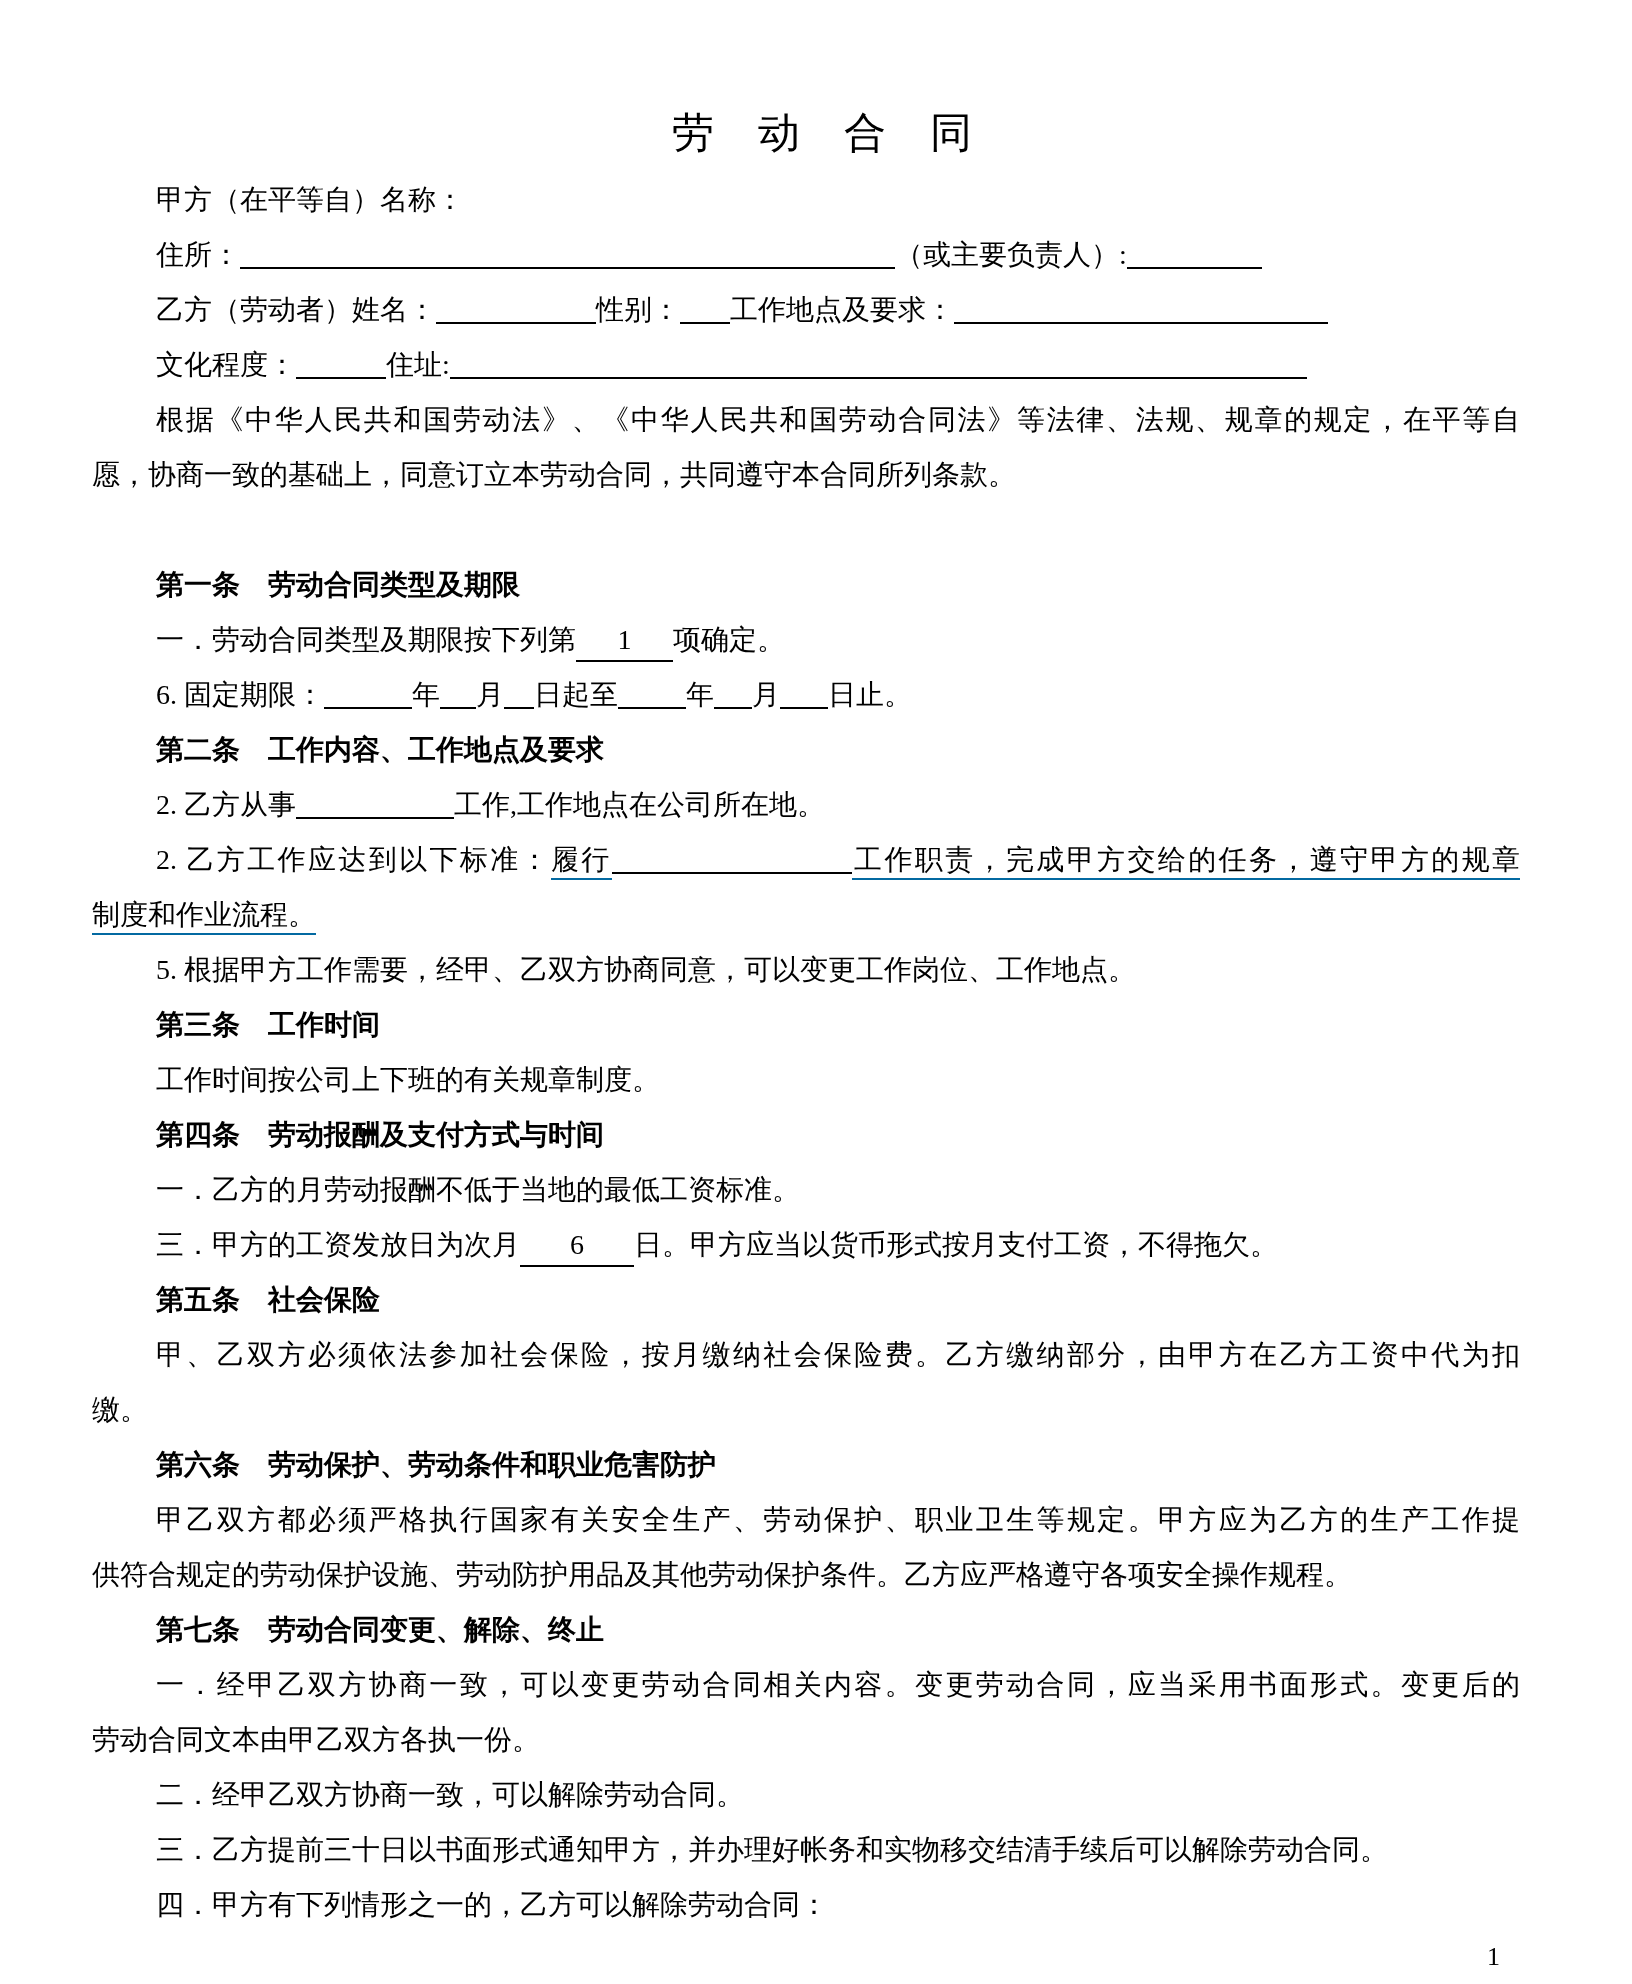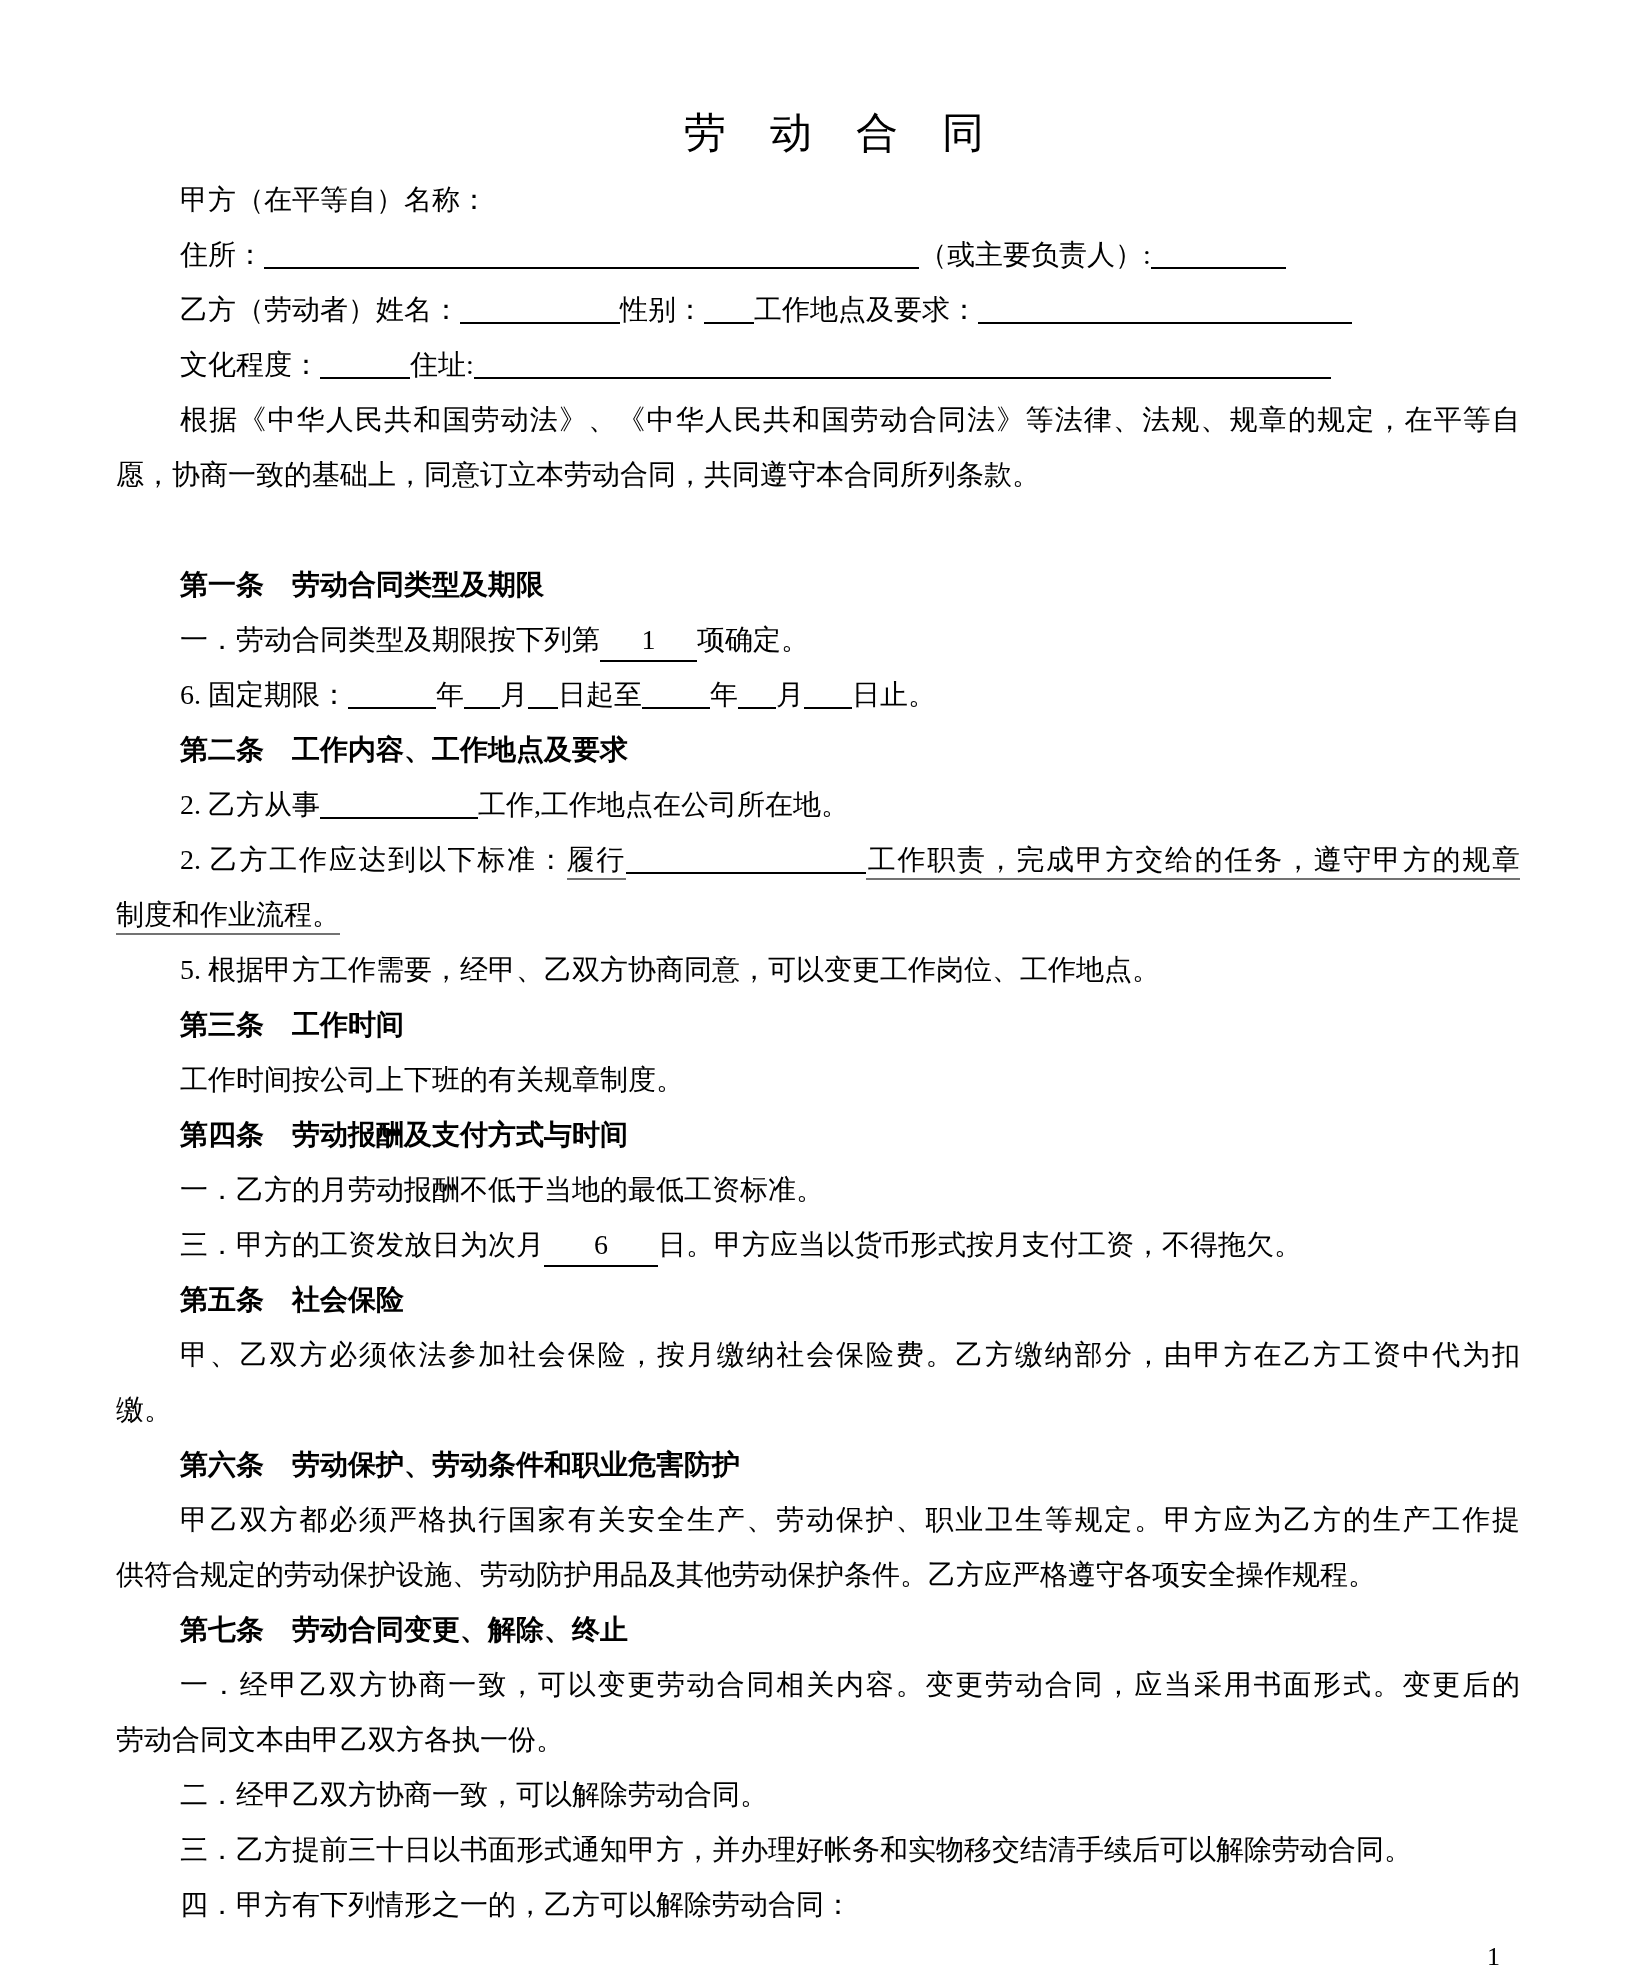--- a/index.html
+++ b/index.html
@@ -1,20 +1,20 @@
 <!DOCTYPE html>
 <html><head>
 <meta charset="utf-8">
 <style>
   html,body { margin:0; padding:0; background:#ffffff; }
   .page {
     position:relative;
     width:1632px; height:1982px;
     box-sizing:border-box;
-    padding:0 112px 0 116px;
+    padding:0 112px 0 92px;
     background:#ffffff;
     color:#000000;
     font-family:"Liberation Serif", serif;
     overflow:hidden;
   }
   .title {
     margin:0;
     padding-top:110px;
     padding-left:76px;
     text-align:center;
@@ -27,21 +27,21 @@
   .content {
     margin-top:16px;
     font-size:28px;
     line-height:55px;
     text-align:justify;
   }
   .line { min-height:55px; }
   .indent { text-indent:64px; }
   .head { font-weight:700; font-family:"Liberation Sans", sans-serif; }
   .just { text-align-last:justify; }
-  .ul { border-bottom:2px solid #737373; padding-bottom:3px; }
+  .ul { border-bottom:2px solid #0369a1; padding-bottom:3px; }
   .blank {
     display:inline-block;
     border-bottom:2px solid #000;
     height:34px;
     position:relative; top:5px;
   }
   .fill {
     display:inline-block;
     border-bottom:2px solid #000;
     text-align:center;

